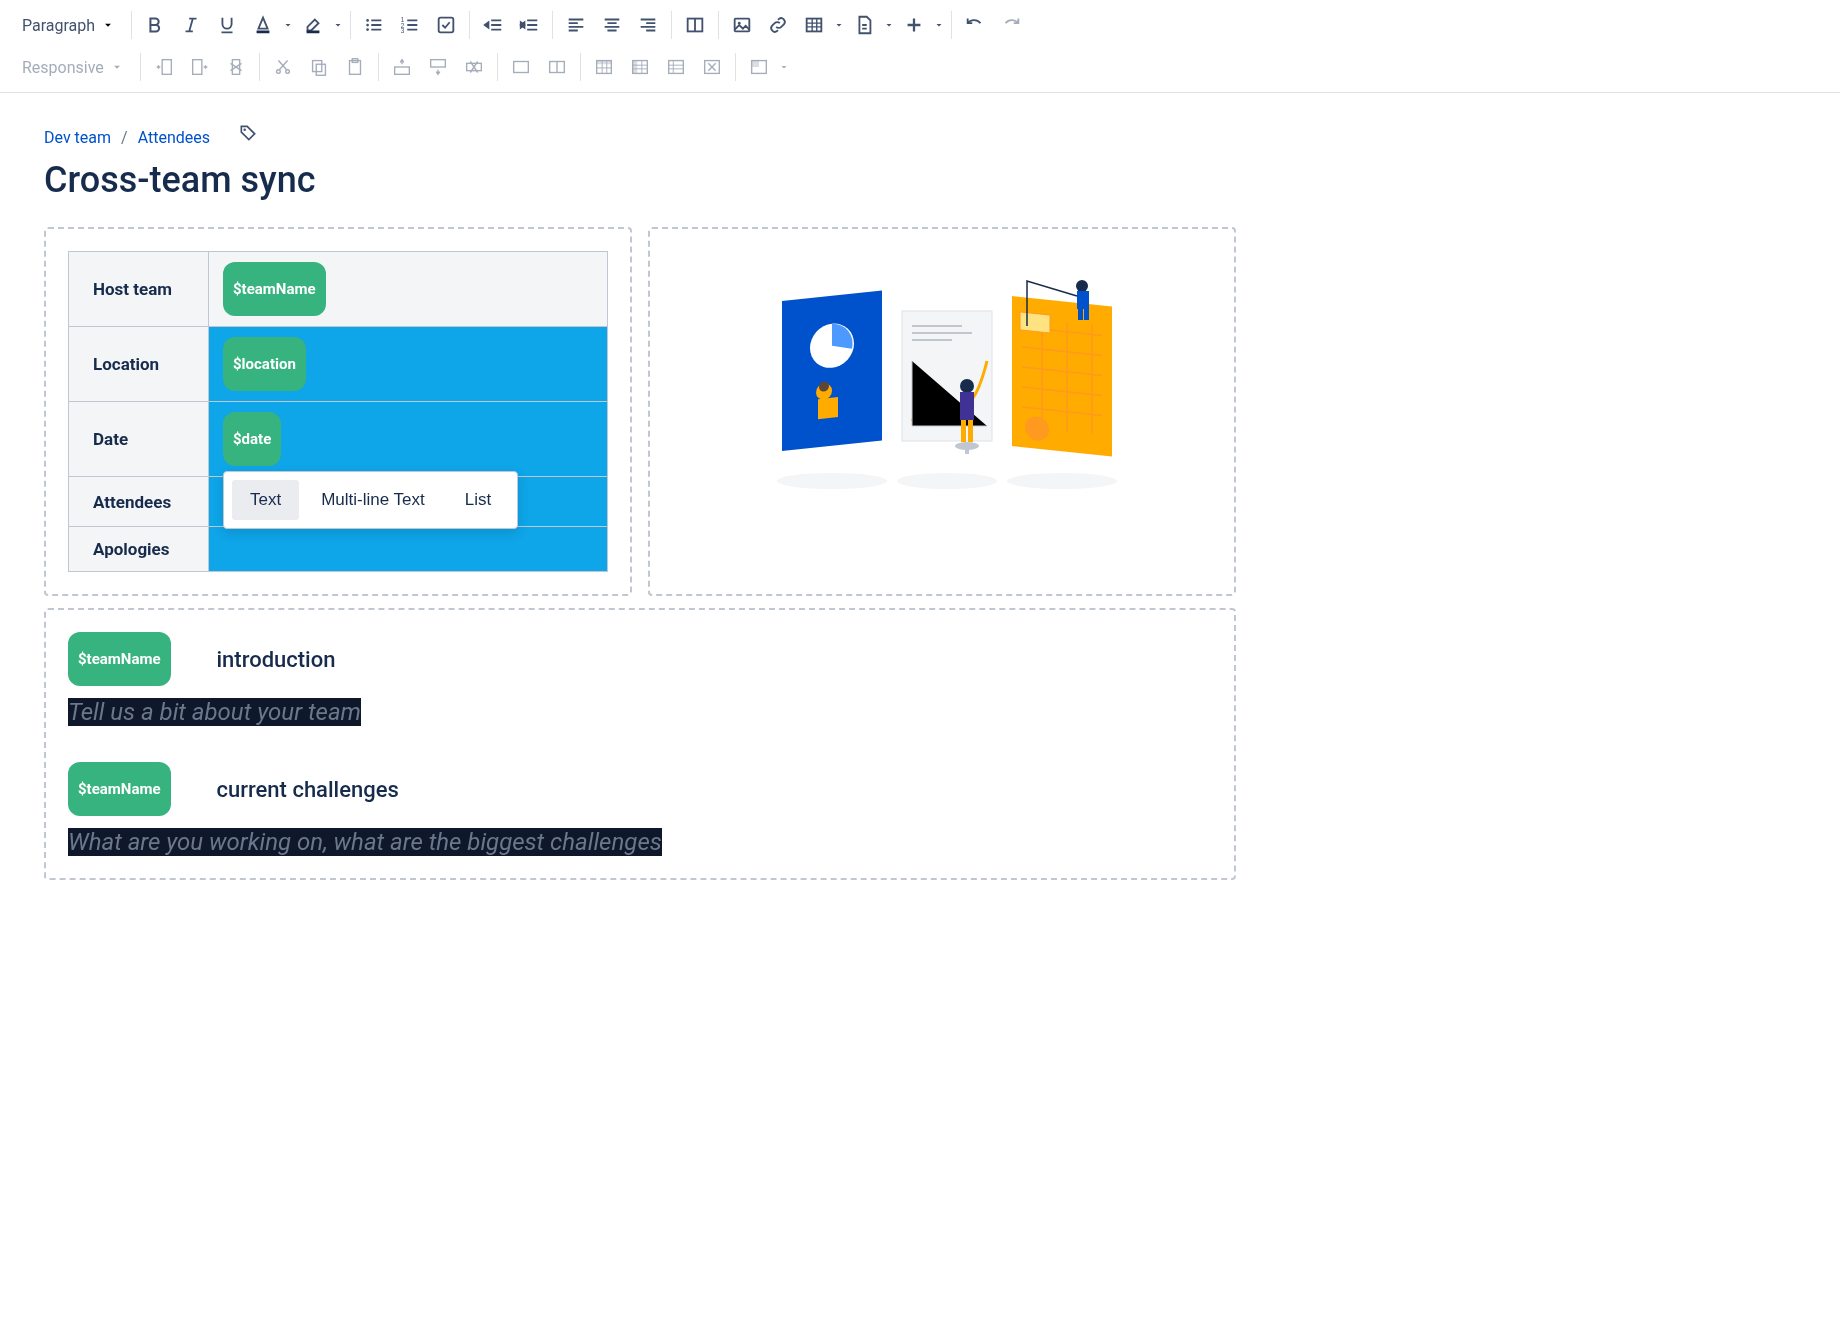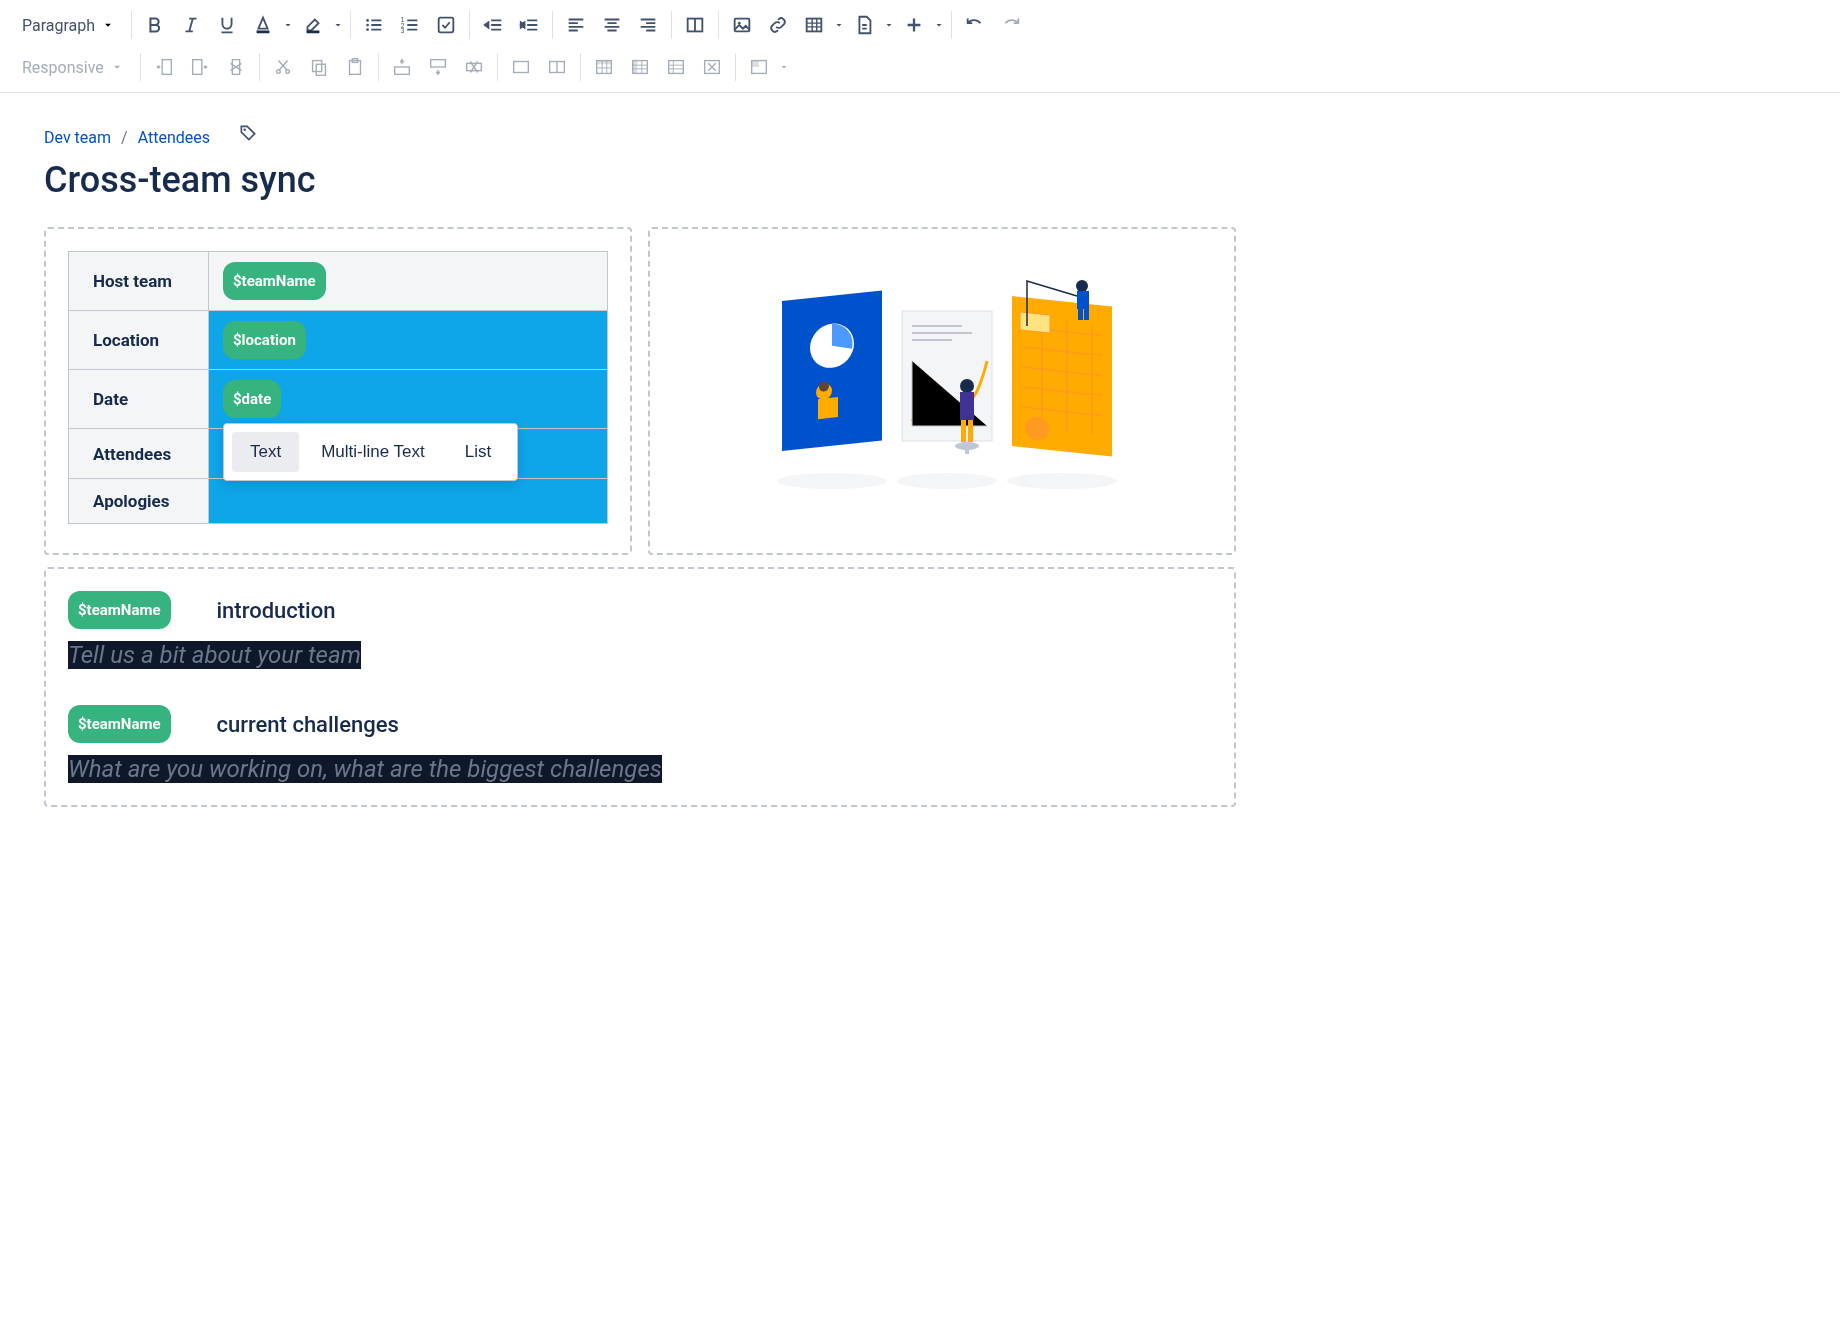--- a/index.html
+++ b/index.html
@@ -23,21 +23,21 @@
 
 .layout-row { display: flex; gap: 16px; }
 .layout-cell { flex: 1; border: 2px dashed #c1c7d0; border-radius: 4px; padding: 22px; min-height: 200px; }
 .layout-full { border: 2px dashed #c1c7d0; border-radius: 4px; padding: 22px; margin-top: 12px; }
 
 .info-table { width: 100%; border-collapse: collapse; border: 1px solid #c1c7d0; }
 .info-table th { background: #f4f5f7; text-align: left; padding: 12px 24px; font-size: 17px; font-weight: 700; border: 1px solid #c1c7d0; width: 140px; }
 .info-table td { padding: 10px 14px; border: 1px solid #c1c7d0; background: #0ea5e9; position: relative; }
 .info-table tr:first-child td { background: #f4f5f7; }
 
-.variable { display: inline-block; background: #36b37e; color: #fff; font-weight: 700; font-size: 15px; padding: 10px 10px; border-radius: 12px; }
+.variable { display: inline-block; background: #36b37e; color: #fff; font-weight: 700; font-size: 15px; padding: 18px 10px; border-radius: 12px; }
 
 .popup { position: absolute; left: 14px; top: -6px; background: #fff; border: 1px solid #c1c7d0; border-radius: 4px; box-shadow: 0 4px 12px rgba(0,0,0,0.12); display: flex; padding: 8px; gap: 4px; z-index: 10; }
 .popup-btn { padding: 10px 18px; background: transparent; border: none; font-size: 17px; color: #172b4d; cursor: pointer; border-radius: 3px; }
 .popup-btn.active { background: #ebecf0; }
 
 .illustration { display: flex; justify-content: center; align-items: center; height: 280px; }
 
 .section-head { display: flex; align-items: center; gap: 6px; margin-bottom: 12px; }
 .section-head h3 { font-size: 22px; font-weight: 500; color: #172b4d; margin-left: 40px; }
 .placeholder-text { font-style: italic; color: #6b778c; font-size: 24px; background: #0f172a; display: inline; }

